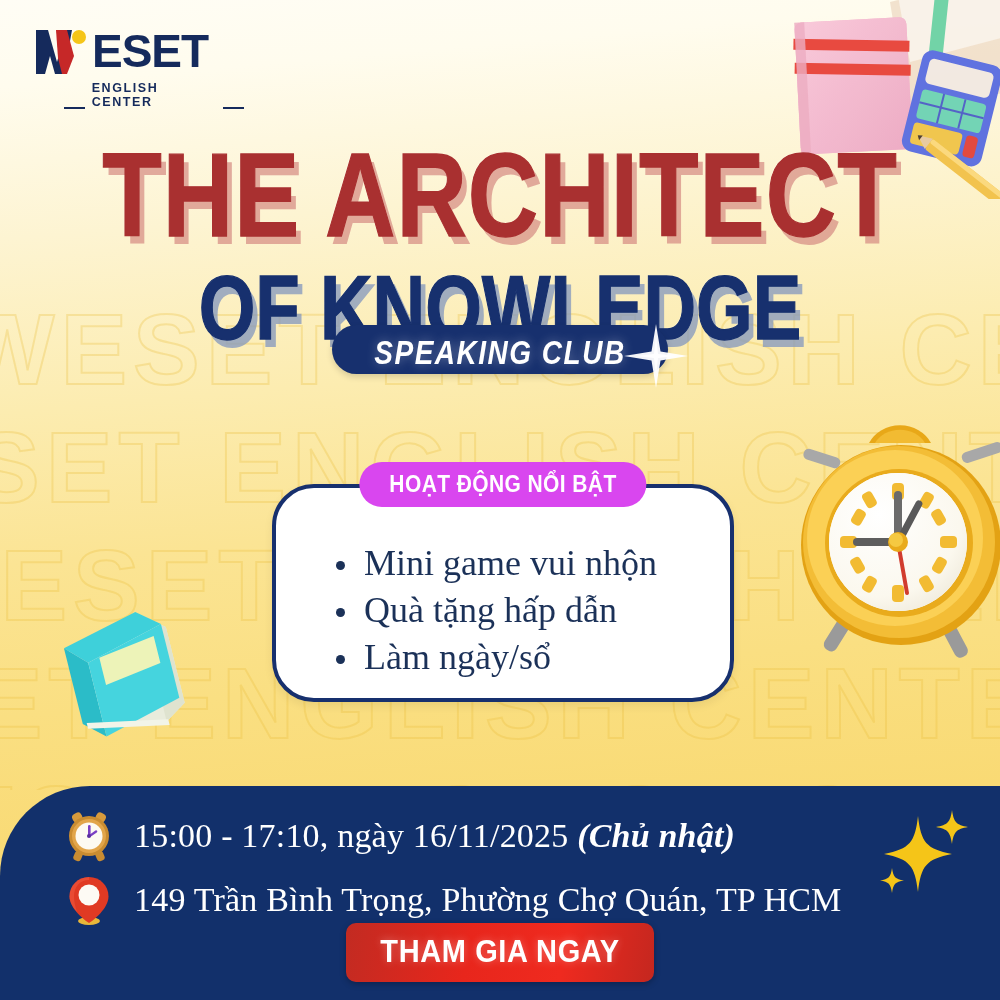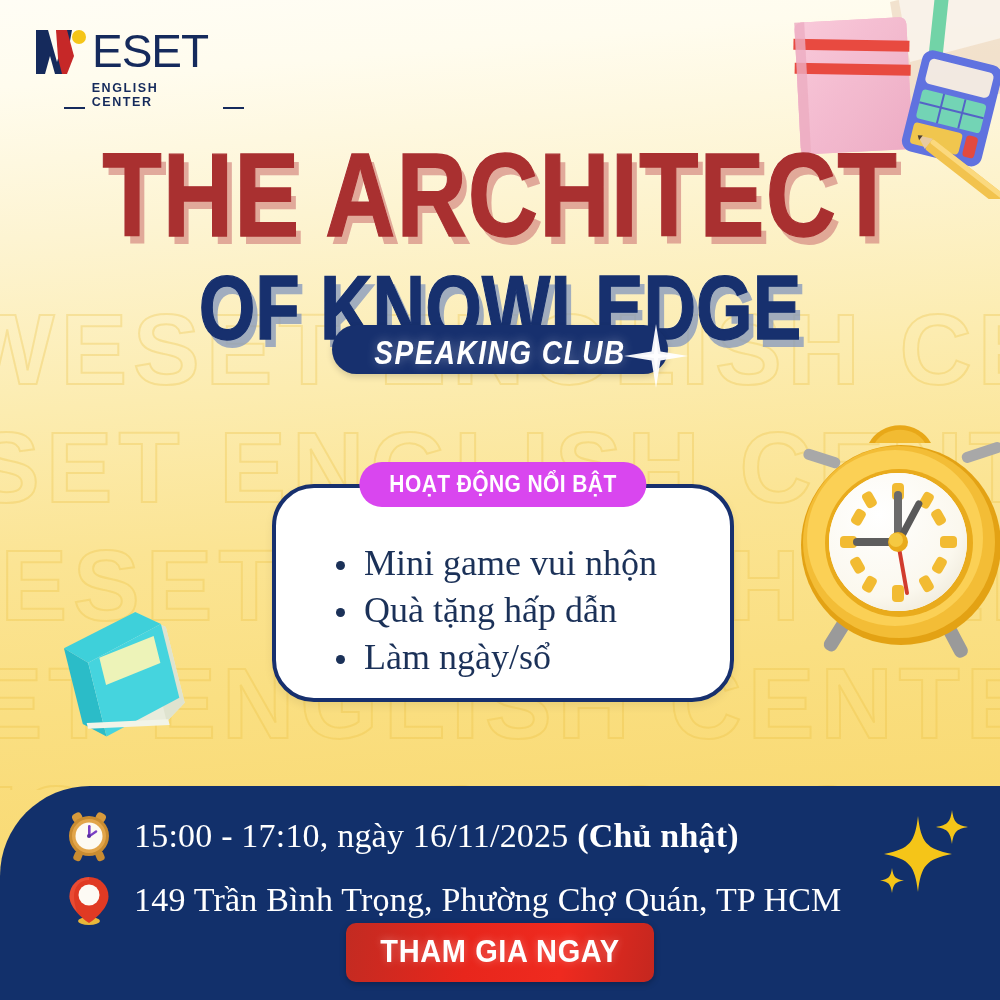--- a/index.html
+++ b/index.html
@@ -51,21 +51,21 @@
   .wm-row:nth-child(4){ margin-left:-230px; }
   .wm-row:nth-child(5){ margin-left:-110px; }
 
   
   .logo{
     position:absolute; left:34px; top:28px;
     width:210px; z-index:30;
   }
   .logo-main{
     display:flex; align-items:flex-end;
-    font-weight:400; font-size:46px;
+    font-weight:700; font-size:46px;
     letter-spacing:-1px; line-height:1;
     color:#152a5c;
     font-family:"Liberation Sans", sans-serif;
   }
   .logo-w{ position:relative; width:58px; height:46px; display:inline-block; }
   .logo-w svg{ position:absolute; left:0; top:0; }
   .logo-sub{
     display:flex; align-items:flex-end; gap:7px;
     margin-top:7px; margin-left:30px;
   }
@@ -197,21 +197,21 @@
   .info-row.second{ margin-top:12px; }
   .info-icon{ width:46px; height:52px; flex:0 0 46px; }
   .info-text{
     font-family:"Liberation Serif", serif;
     font-size:34px;
     color:#ffffff;
     white-space:nowrap;
     letter-spacing:.2px;
   }
   .info-text .bold-ital{
-    font-weight:700; 
+    font-weight:700; font-style:italic;
   }
   .bottom-spark{
     position:absolute; right:28px; top:20px;
     width:96px; height:96px;
   }
 
   
   .cta-wrap{
     position:absolute; left:0; right:0; bottom:18px;
     display:flex; justify-content:center;

